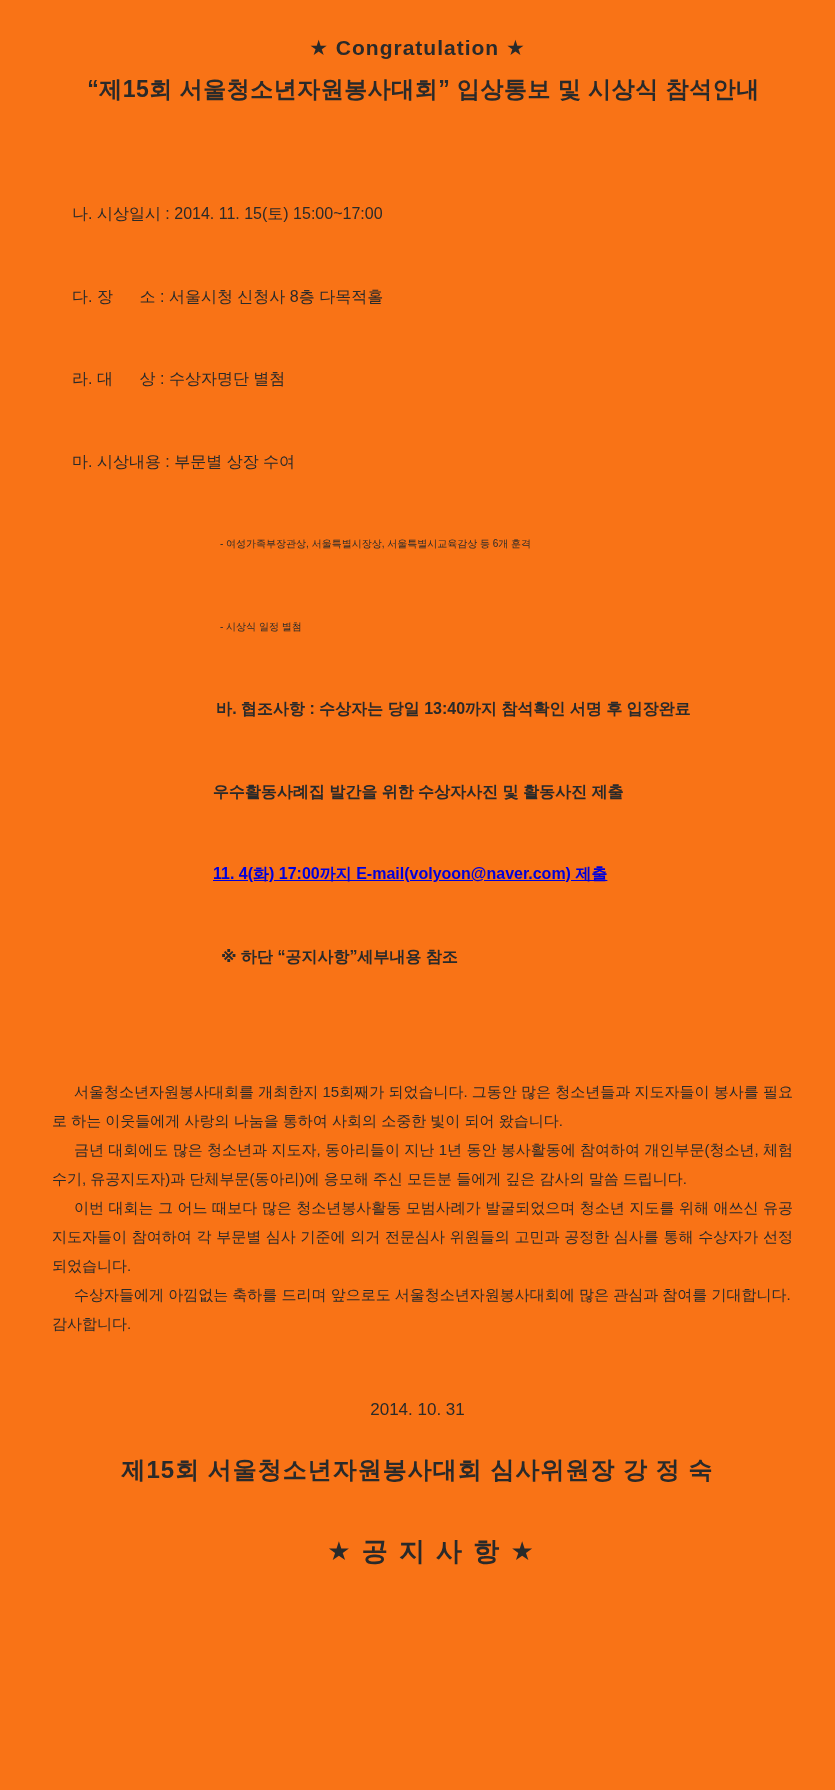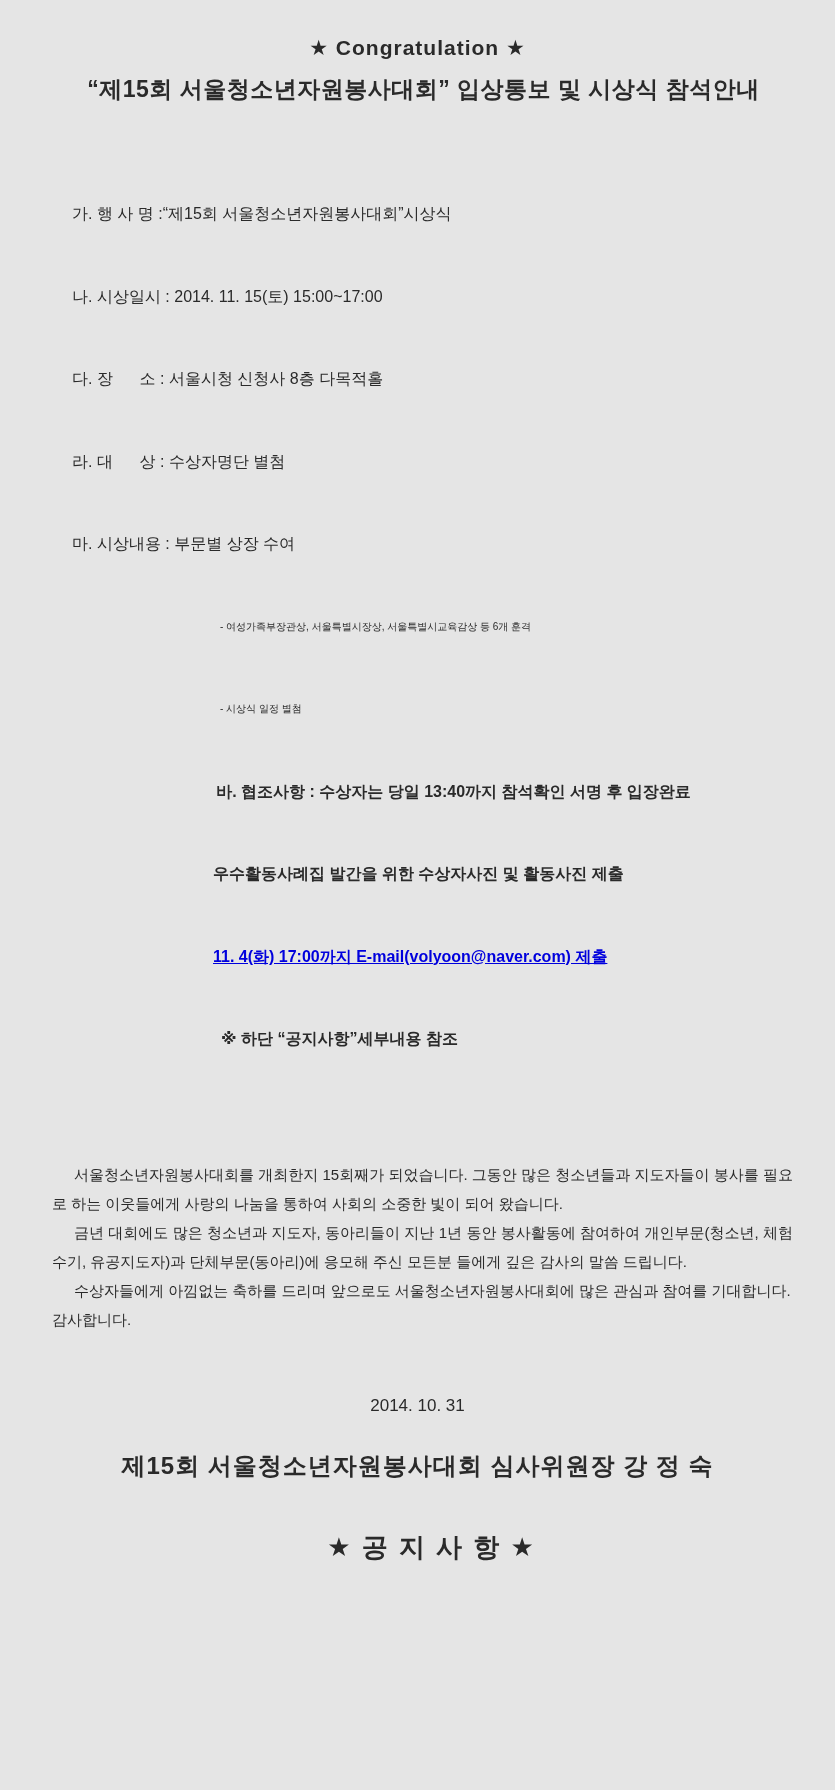--- a/index.html
+++ b/index.html
@@ -1,19 +1,19 @@
 <!DOCTYPE html>
 <html><head>
 <meta charset="utf-8">
 <style>
   html,body { margin:0; padding:0; background:#ffffff; }
   .page {
     position:relative;
     width:835px; height:1790px;
-    margin:0 auto; background:#e5e5e5;
+    margin:0 auto; background:#f97316;
     color:#2a2a2a;
     font-family:"Liberation Sans","DejaVu Sans",sans-serif;
     overflow:hidden;
   }
   .center { text-align:center; }
   .congrats { margin-top:36px; font-size:21px; font-weight:bold; letter-spacing:1px; }
   .doc-title { margin:14px 0 0 12px; font-size:23px; font-weight:bold; letter-spacing:0.5px; }
 
   .info { margin-top:40px; padding-left:72px; font-size:16px; line-height:27.5px; white-space:pre-wrap; }
   .info .sub { margin-left:148px; font-size:10px; }
@@ -34,36 +34,36 @@
 </style>
 </head>
 <body>
 
 <div class="page">
 
   <div class="congrats center">★ Congratulation ★</div>
   <div class="doc-title center">“제15회 서울청소년자원봉사대회” 입상통보 및 시상식 참석안내</div>
 
   <div class="info">
-    <div>가. 행 사 명 :“제15회 서울청소년자원봉사대회”시상식</div>
     <div>나. 시상일시 : 2014. 11. 15(토) 15:00~17:00</div>
     <div>다. 장      소 : 서울시청 신청사 8층 다목적홀</div>
     <div>라. 대      상 : 수상자명단 별첨</div>
     <div>마. 시상내용 : 부문별 상장 수여</div>
     <div class="sub">- 여성가족부장관상, 서울특별시장상, 서울특별시교육감상 등 6개 훈격</div>
     <div class="sub">- 시상식 일정 별첨</div>
     <div class="coop">바. 협조사항 : 수상자는 당일 13:40까지 참석확인 서명 후 입장완료</div>
     <div class="coop-indent">우수활동사례집 발간을 위한 수상자사진 및 활동사진 제출</div>
     <div class="coop-indent"><span class="link">11. 4(화) 17:00까지 E-mail(volyoon@naver.com) 제출</span></div>
     <div class="coop-note">※ 하단 “공지사항”세부내용 참조</div>
   </div>
 
   <div class="bodytext">
     <p>서울청소년자원봉사대회를 개최한지 15회째가 되었습니다. 그동안 많은 청소년들과 지도자들이 봉사를 필요로 하는 이웃들에게 사랑의 나눔을 통하여 사회의 소중한 빛이 되어 왔습니다.</p>
     <p>금년 대회에도 많은 청소년과 지도자, 동아리들이 지난 1년 동안 봉사활동에 참여하여 개인부문(청소년, 체험수기, 유공지도자)과 단체부문(동아리)에 응모해 주신 모든분 들에게 깊은 감사의 말씀 드립니다.</p>
+    <p>이번 대회는 그 어느 때보다 많은 청소년봉사활동 모범사례가 발굴되었으며 청소년 지도를 위해 애쓰신 유공지도자들이 참여하여 각 부문별 심사 기준에 의거 전문심사 위원들의 고민과 공정한 심사를 통해 수상자가 선정되었습니다.</p>
     <p>수상자들에게 아낌없는 축하를 드리며 앞으로도 서울청소년자원봉사대회에 많은 관심과 참여를 기대합니다.</p>
     <p class="noindent">감사합니다.</p>
   </div>
 
   <div class="date center">2014. 10. 31</div>
   <div class="signature center">제15회 서울청소년자원봉사대회 심사위원장   강   정   숙</div>
 
   <div class="notice-title center">★ 공 지 사 항 ★</div>
 
   <div class="notice">

